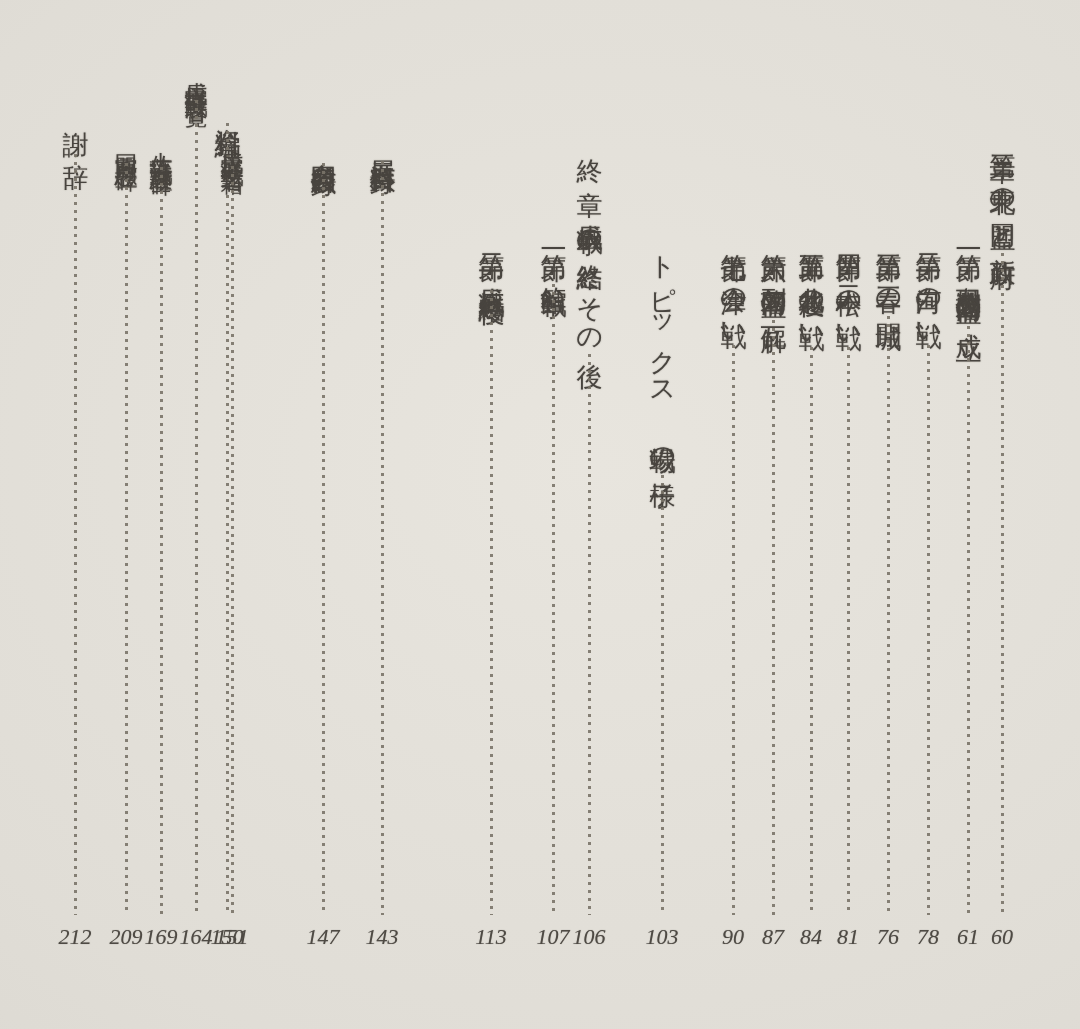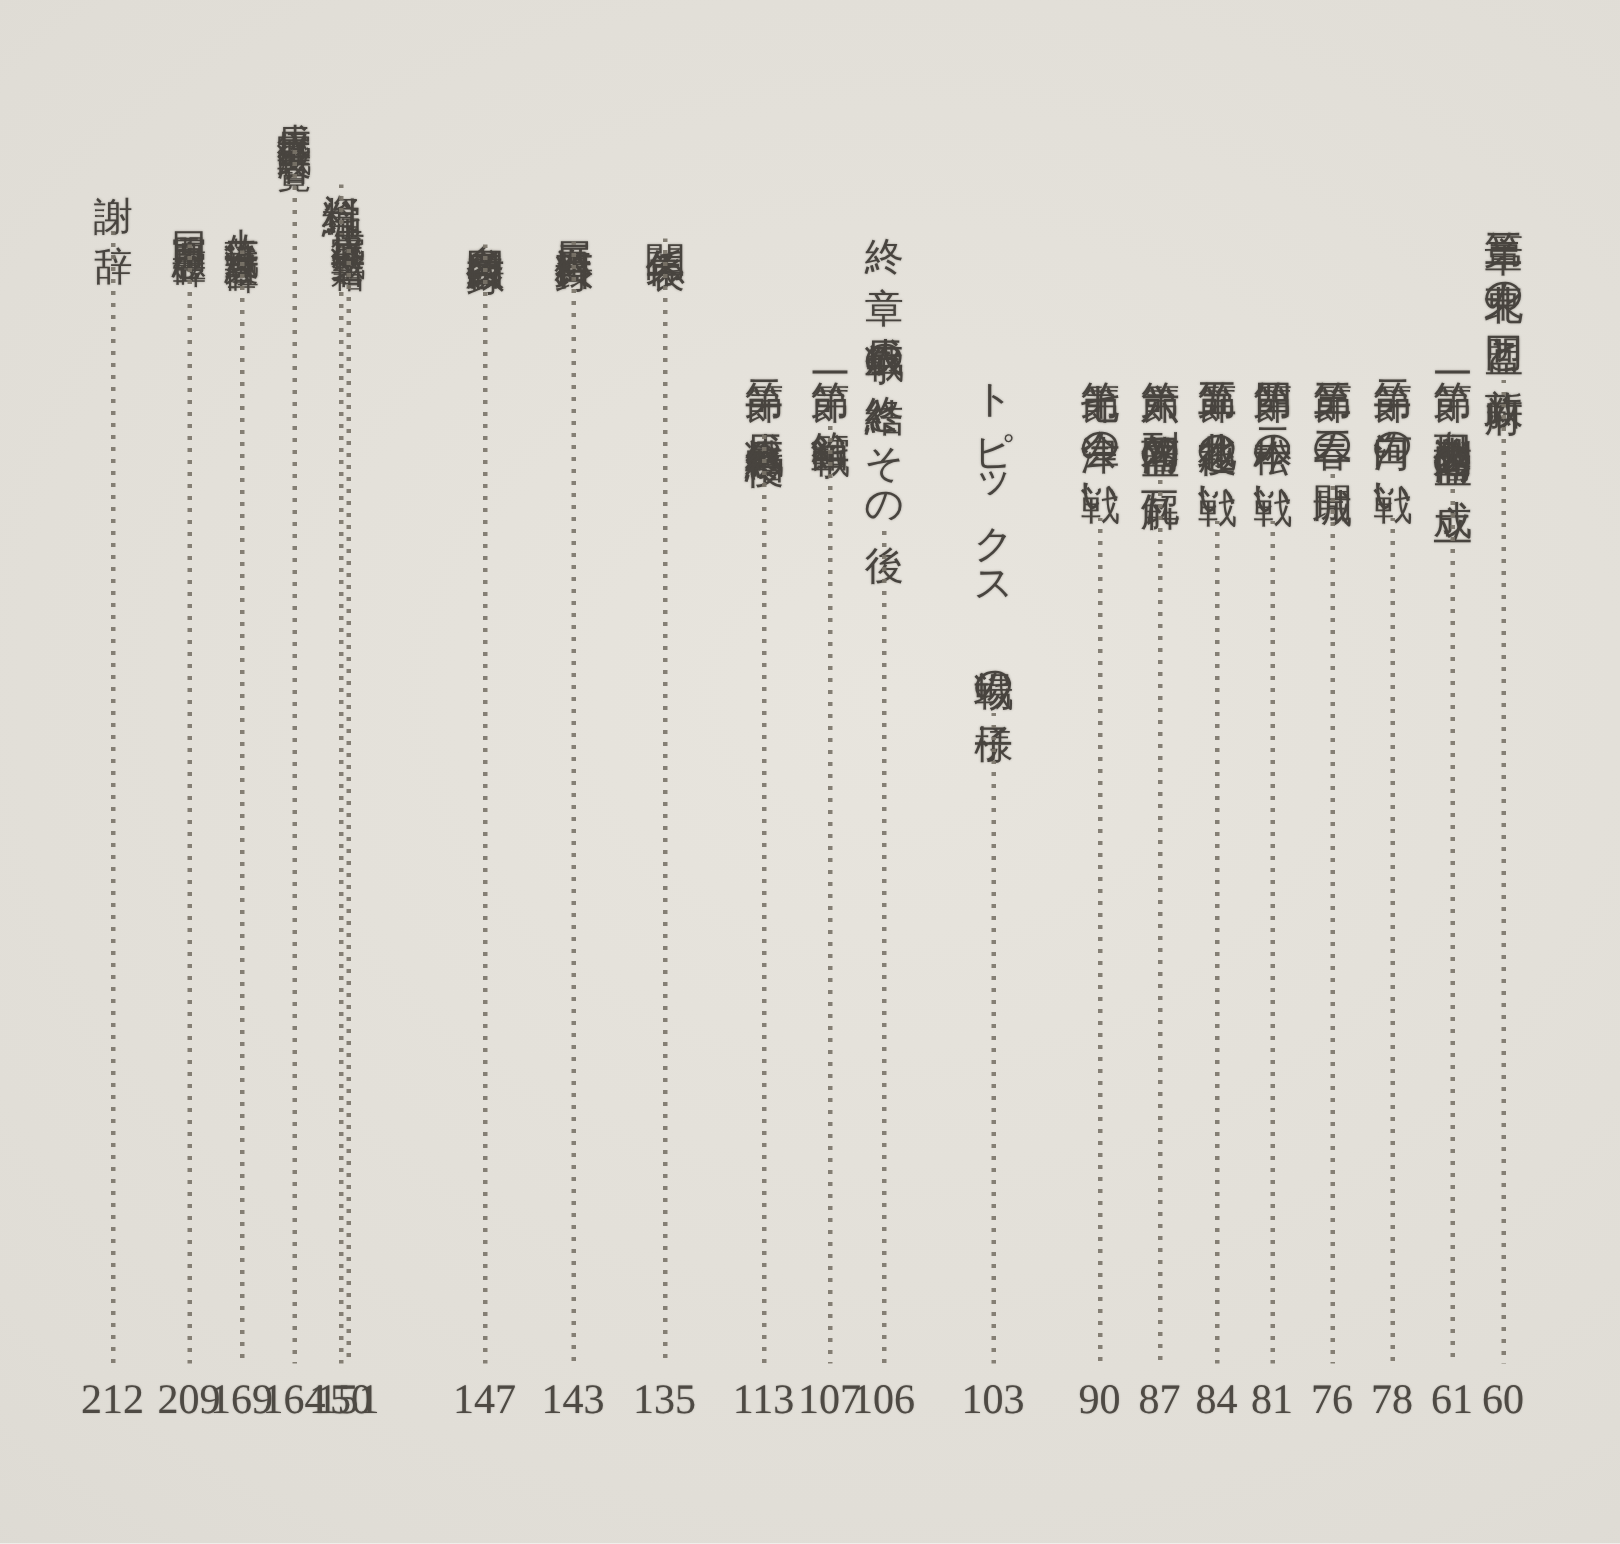--- a/index.html
+++ b/index.html
@@ -60,25 +60,26 @@
     margin: 9px 0 11px 0;
     background: repeating-linear-gradient(
       to bottom,
       rgba(122, 116, 105, 0.9) 0px,
       rgba(122, 116, 105, 0.9) 2.6px,
       transparent 2.6px,
       transparent 8px
     );
   }
   .pagenum {
-    font-size: 28px;
+    font-size: 22px;
     line-height: 1;
     color: var(--num);
     text-shadow: 0 0 1px rgba(78, 74, 68, 0.5);
     flex: 0 0 auto;
+    font-style: italic;
   }
 </style>
 </head>
 <body>
 
 <div class="page">
 
   <div class="toc-entry" style="right:61px;  padding-top:133px;">
     <span class="vtext">第三章　東北の同盟と新政府</span>
     <div class="leader"></div>
@@ -138,31 +139,26 @@
     <div class="leader"></div>
     <span class="pagenum">106</span>
   </div>
 
   <div class="toc-entry" style="right:510px; padding-top:233px;align-items:center;">
     <span class="vtext">第一節　箱館戦争</span>
     <div class="leader"></div>
     <span class="pagenum">107</span>
   </div>
 
-  <div class="toc-entry" style="right:554px; padding-top:233px;margin-left:48px;">
+  <div class="toc-entry" style="right:572px; padding-top:233px;margin-left:48px;">
     <span class="vtext">第二節　戊辰戦争終結後</span>
     <div class="leader"></div>
     <span class="pagenum">113</span>
   </div>
 
-  <div class="toc-entry" style="right:620px; padding-top:142px;">
-    <span class="vtext">関係年表</span>
-    <div class="leader"></div>
-    <span class="pagenum">135</span>
-  </div>
 
   <div class="toc-entry" style="right:681px; padding-top:140px;align-items:center;">
     <span class="vtext">展示資料目録</span>
     <div class="leader"></div>
     <span class="pagenum">143</span>
   </div>
 
   <div class="toc-entry" style="right:740px; padding-top:142px;">
     <span class="vtext">参考図版目録</span>
     <div class="leader"></div>

